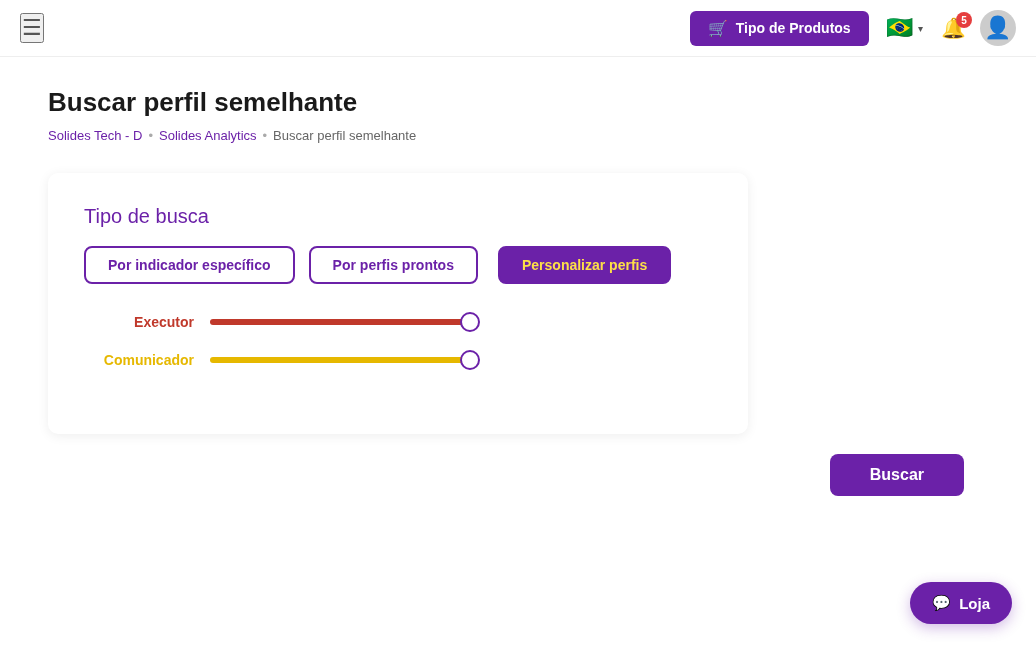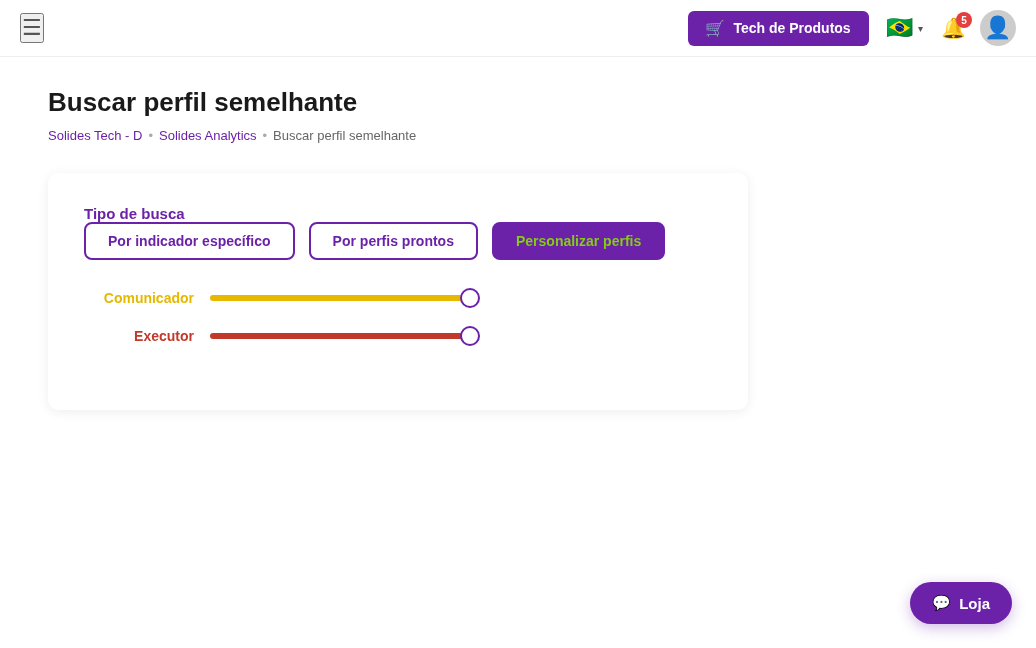--- a/index.html
+++ b/index.html
@@ -128,23 +128,24 @@
 
     
     .card {
       background: #fff;
       border-radius: 10px;
       box-shadow: 0 2px 12px rgba(0,0,0,0.07);
       padding: 32px 36px 36px 36px;
       max-width: 700px;
     }
     .section-label {
-      font-size: 15px;
-      font-weight: 700;
+      font-size: 20px;
+      font-weight: 400;
       color: #6B21A8;
+      margin-bottom: 18px;
     }
 
     
     .tabs-row {
       display: flex;
       gap: 14px;
       margin-bottom: 30px;
     }
     .tab-btn {
       border: 2px solid #6B21A8;
@@ -152,21 +153,22 @@
       padding: 9px 22px;
       font-size: 14px;
       font-weight: 600;
       cursor: pointer;
       background: #fff;
       color: #6B21A8;
       transition: background 0.15s, color 0.15s;
     }
     .tab-btn.active {
       background: #6B21A8;
-      color: #84cc16;
+      color: #fde047;
+      margin-left: 6px;
     }
 
     
     .sliders-section {
       display: flex;
       flex-direction: column;
       gap: 22px;
       margin-bottom: 30px;
     }
     .slider-row {
@@ -273,21 +275,21 @@
 
 <header class="header">
   <div class="header-left">
     <button class="hamburger-icon">
       <span>☰</span>
     </button>
   </div>
   <div class="header-actions">
     <button class="store-button">
       <span class="cart-icon-svg">🛒</span>
-      <span>Tech de Produtos</span>
+      <span>Tipo de Produtos</span>
     </button>
     <button class="flag-btn">
       <span>🇧🇷</span>
       <span class="chevron-down">▾</span>
     </button>
     <button class="notification-btn">
       <span>🔔</span>
       <span class="notif-badge">5</span>
     </button>
     <button class="avatar-btn">
@@ -313,39 +315,42 @@
 
     <div class="tabs-row">
       <button class="tab-btn">Por indicador específico</button>
       <button class="tab-btn">Por perfis prontos</button>
       <button class="tab-btn active">Personalizar perfis</button>
     </div>
 
     <div class="sliders-section">
 
       <div class="slider-row">
+        <span class="slider-label executor">Executor</span>
+        <div class="slider-track executor" style="position:relative; flex:1; max-width:260px; height:6px; border-radius:3px; background:#c0392b;">
+          <div class="slider-thumb executor" style="position:absolute; right:-10px; top:50%; transform:translateY(-50%); width:20px; height:20px; border-radius:50%; border:2.5px solid #6B21A8; background:#fff;"></div>
+          <input type="range" class="slider-native" min="0" max="100" value="85" style="position: absolute; top: 0px; left: 0px; width: 100%; height: 100%; opacity: 0; cursor: pointer;">
+        </div>
+      </div>
+
+      <div class="slider-row">
         <span class="slider-label comunicador">Comunicador</span>
         <div class="slider-track comunicador" style="position:relative; flex:1; max-width:260px; height:6px; border-radius:3px; background:#e6b800;">
           <div class="slider-thumb comunicador" style="position:absolute; right:-10px; top:50%; transform:translateY(-50%); width:20px; height:20px; border-radius:50%; border:2.5px solid #6B21A8; background:#fff;"></div>
           <input type="range" class="slider-native" min="0" max="100" value="90" style="position: absolute; top: 0px; left: 0px; width: 100%; height: 100%; opacity: 0; cursor: pointer;">
         </div>
       </div>
 
-      <div class="slider-row">
-        <span class="slider-label executor">Executor</span>
-        <div class="slider-track executor" style="position:relative; flex:1; max-width:260px; height:6px; border-radius:3px; background:#c0392b;">
-          <div class="slider-thumb executor" style="position:absolute; right:-10px; top:50%; transform:translateY(-50%); width:20px; height:20px; border-radius:50%; border:2.5px solid #6B21A8; background:#fff;"></div>
-          <input type="range" class="slider-native" min="0" max="100" value="85" style="position: absolute; top: 0px; left: 0px; width: 100%; height: 100%; opacity: 0; cursor: pointer;">
-        </div>
-      </div>
-
 
 
     </div>
   </div>
 
+  <div class="bottom-actions">
+    <button class="buscar-btn">Buscar</button>
+  </div>
 
 </main>
 
 <button class="ajuda-btn">
   <span>💬</span>
   <span>Loja</span>
 </button>
 
 </body></html>

